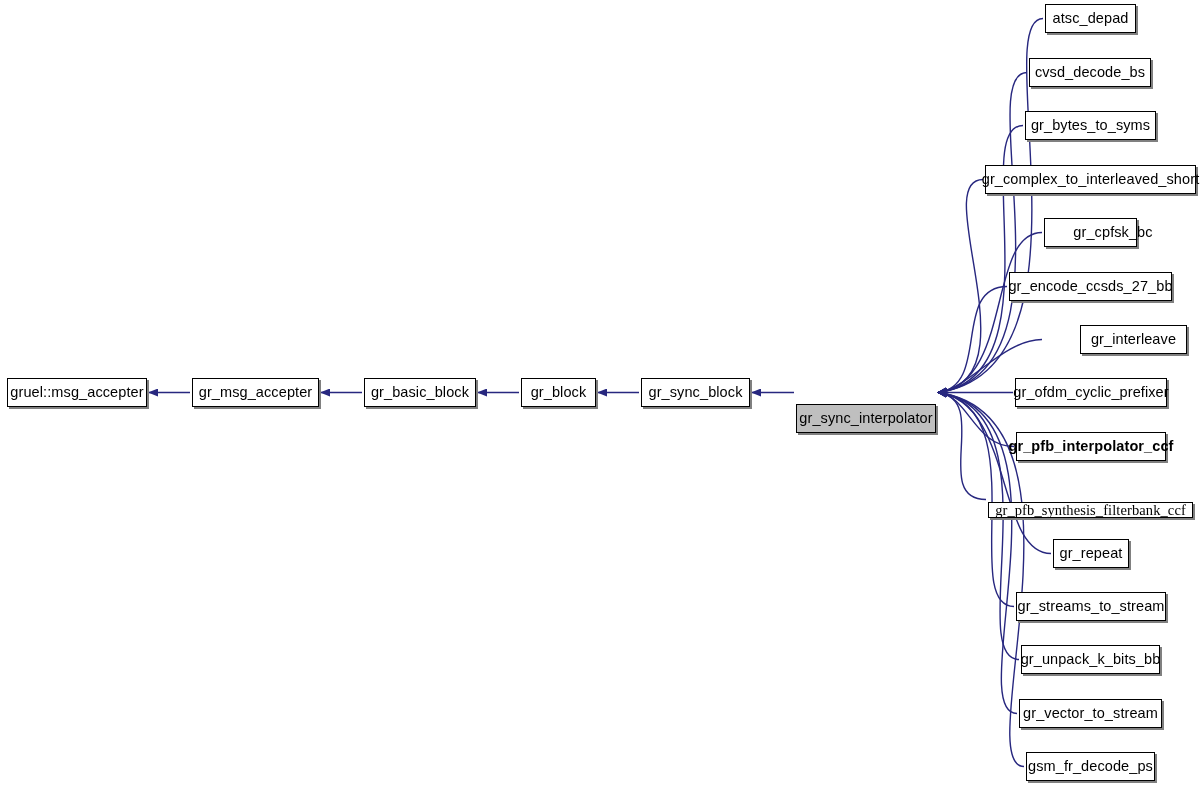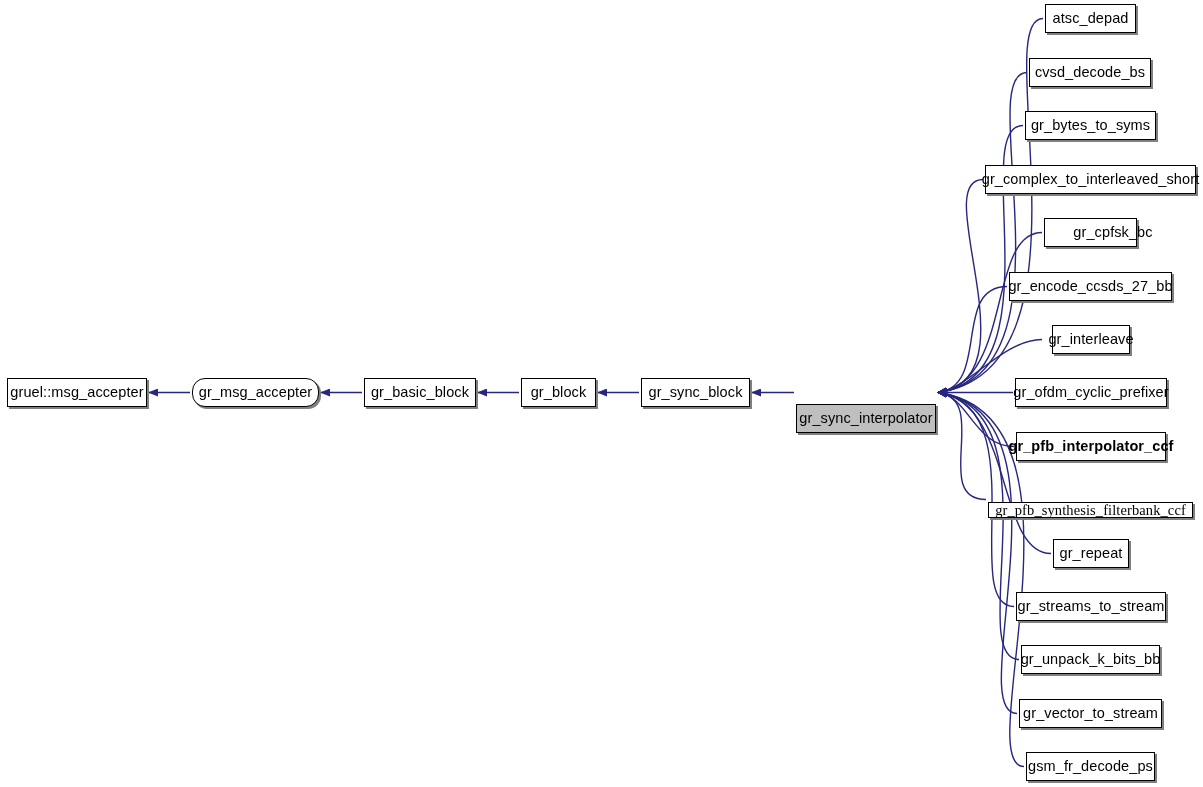--- a/index.html
+++ b/index.html
@@ -77,21 +77,21 @@
       <path d="M986,499.5 C931,499.5 990.94,398.92 938,392.5" fill="none" stroke="#27277f" stroke-width="1.4" marker-end="url(#arrowhead)"></path>
       <path d="M1051,553.5 C996,553.5 1013.62,402.16 938,392.5" fill="none" stroke="#27277f" stroke-width="1.4" marker-end="url(#arrowhead)"></path>
       <path d="M1014,606.5 C959,606.5 1035.88,405.34 938,392.5" fill="none" stroke="#27277f" stroke-width="1.4" marker-end="url(#arrowhead)"></path>
       <path d="M1019,659.5 C964,659.5 1058.14,408.52 938,392.5" fill="none" stroke="#27277f" stroke-width="1.4" marker-end="url(#arrowhead)"></path>
       <path d="M1017,713.5 C962,713.5 1080.82,411.76 938,392.5" fill="none" stroke="#27277f" stroke-width="1.4" marker-end="url(#arrowhead)"></path>
       <path d="M1024,766.5 C969,766.5 1103.08,414.94 938,392.5" fill="none" stroke="#27277f" stroke-width="1.4" marker-end="url(#arrowhead)"></path>
     </svg>
 <div class="node" style="left: 7px; top: 378px; width: 140px; height: 29px;">
       <span class="label">gruel::msg_accepter</span>
     </div>
-    <div class="node" style="left: 192px; top: 378px; width: 127px; height: 29px; border-radius: 13px;">
+    <div class="node" style="left: 192px; top: 378px; width: 127px; height: 29px;">
       <span class="label">gr_msg_accepter</span>
     </div>
     <div class="node" style="left: 364px; top: 378px; width: 112px; height: 29px;">
       <span class="label">gr_basic_block</span>
     </div>
     <div class="node" style="left: 521px; top: 378px; width: 75px; height: 29px;">
       <span class="label">gr_block</span>
     </div>
     <div class="node" style="left: 641px; top: 378px; width: 109px; height: 29px;">
       <span class="label">gr_sync_block</span>
@@ -110,21 +110,21 @@
     </div>
     <div class="node" style="left: 1025px; top: 111px; width: 131px; height: 29px;">
       <span class="label">gr_bytes_to_syms</span>
     </div>
     <div class="node" style="left: 1044px; top: 218px; width: 93px; height: 29px; padding-left: 45px;">
       <span class="label">gr_cpfsk_bc</span>
     </div>
     <div class="node" style="left: 1009px; top: 272px; width: 163px; height: 29px; text-align: center;">
       <span class="label">gr_encode_ccsds_27_bb</span>
     </div>
-    <div class="node" style="left: 1052px; top: 325px; width: 78px; height: 29px;">
+    <div class="node" style="left: 1080px; top: 325px; width: 107px; height: 29px;">
       <span class="label">gr_interleave</span>
     </div>
     <div class="node" style="left: 1015px; top: 378px; width: 152px; height: 29px;">
       <span class="label">gr_ofdm_cyclic_prefixer</span>
     </div>
     <div class="node" style="left: 1016px; top: 432px; width: 150px; height: 29px; font-weight: bold;">
       <span class="label">gr_pfb_interpolator_ccf</span>
     </div>
     <div class="node" style="left: 988px; top: 502px; width: 205px; height: 16px; font-family: Liberation Serif, serif;">
       <span class="label">gr_pfb_synthesis_filterbank_ccf</span>

